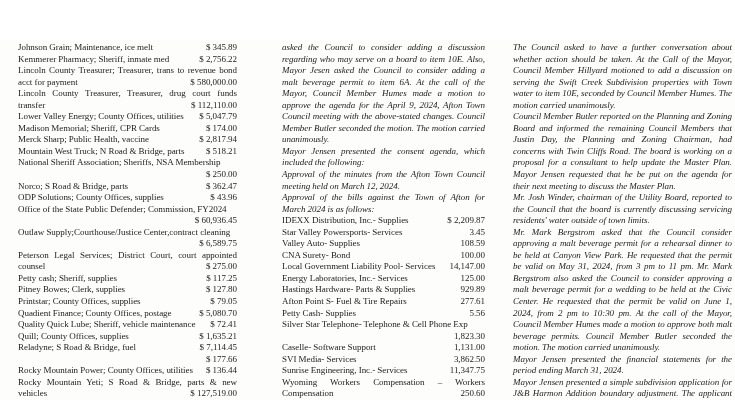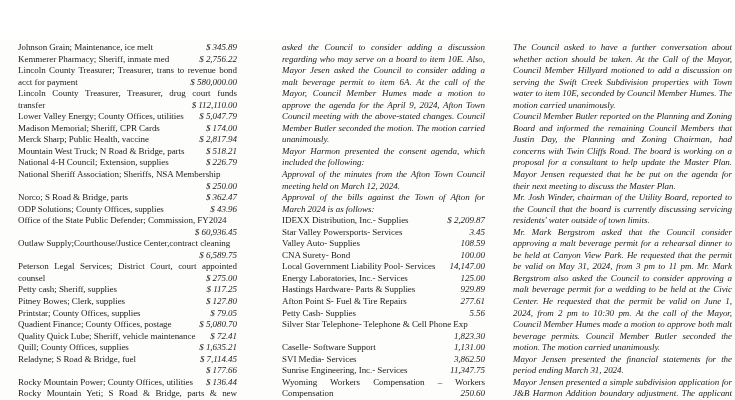--- a/index.html
+++ b/index.html
@@ -17,36 +17,35 @@
     line-height:11.55px;
     letter-spacing:-0.05px;
     margin-top:40px;
   }
   .col{flex:none;}
   .col-left{width:219px;margin-right:45px;}
   .col-mid{width:203px;margin-right:28px;}
   .col-right{width:219px;}
   .para{text-align:justify;text-justify:inter-word;font-style:italic;}
   .entry{display:flow-root;text-align:justify;text-justify:inter-word;}
-  .entry .amt{float:right;white-space:nowrap;font-style:italic;}
+  .entry .amt{float:right;white-space:nowrap;}
 </style>
 </head>
 <body>
 
 <div class="page">
   <div class="col col-left" id="col-left">
       <div class="entry"><span class="txt">Johnson Grain; Maintenance, ice melt</span><span class="amt">$ 345.89</span></div>
       <div class="entry"><span class="txt">Kemmerer Pharmacy; Sheriff, inmate med</span><span class="amt">$ 2,756.22</span></div>
       <div class="entry"><span class="txt">Lincoln County Treasurer; Treasurer, trans to revenue bond acct for payment</span><span class="amt">$ 580,000.00</span></div>
       <div class="entry"><span class="txt">Lincoln County Treasurer, Treasurer, drug court funds transfer</span><span class="amt">$ 112,110.00</span></div>
       <div class="entry"><span class="txt">Lower Valley Energy; County Offices, utilities</span><span class="amt">$ 5,047.79</span></div>
       <div class="entry"><span class="txt">Madison Memorial; Sheriff, CPR Cards</span><span class="amt">$ 174.00</span></div>
       <div class="entry"><span class="txt">Merck Sharp; Public Health, vaccine</span><span class="amt">$ 2,817.94</span></div>
       <div class="entry"><span class="txt">Mountain West Truck; N Road &amp; Bridge, parts</span><span class="amt">$ 518.21</span></div>
-      <div class="entry"><span class="txt">National 4-H Council; Extension, supplies</span><span class="amt">$ 226.79</span></div>
       <div class="entry"><span class="txt">National Sheriff Association; Sheriffs, NSA Membership</span><span class="amt">$ 250.00</span></div>
       <div class="entry"><span class="txt">Norco; S Road &amp; Bridge, parts</span><span class="amt">$ 362.47</span></div>
       <div class="entry"><span class="txt">ODP Solutions; County Offices, supplies</span><span class="amt">$ 43.96</span></div>
       <div class="entry"><span class="txt">Office of the State Public Defender; Commission, FY2024</span><span class="amt">$ 60,936.45</span></div>
       <div class="entry"><span class="txt">Outlaw Supply;Courthouse/Justice Center,contract cleaning</span><span class="amt">$ 6,589.75</span></div>
       <div class="entry"><span class="txt">Peterson Legal Services; District Court, court appointed counsel</span><span class="amt">$ 275.00</span></div>
       <div class="entry"><span class="txt">Petty cash; Sheriff, supplies</span><span class="amt">$ 117.25</span></div>
       <div class="entry"><span class="txt">Pitney Bowes; Clerk, supplies</span><span class="amt">$ 127.80</span></div>
       <div class="entry"><span class="txt">Printstar; County Offices, supplies</span><span class="amt">$ 79.05</span></div>
       <div class="entry"><span class="txt">Quadient Finance; County Offices, postage</span><span class="amt">$ 5,080.70</span></div>
@@ -55,21 +54,21 @@
       <div class="entry"><span class="txt">Reladyne; S Road &amp; Bridge, fuel</span><span class="amt">$ 7,114.45</span></div>
       <div class="entry"><span class="amt">$ 177.66</span></div>
       <div class="entry"><span class="txt">Rocky Mountain Power; County Offices, utilities</span><span class="amt">$ 136.44</span></div>
       <div class="entry"><span class="txt">Rocky Mountain Yeti; S Road &amp; Bridge, parts &amp; new vehicles</span><span class="amt">$ 127,519.00</span></div>
       <div class="entry"><span class="txt">Salt River Motors; Assessor, vehicle maintenance</span><span class="amt">$ 490.83</span></div>
       <div class="entry"><span class="txt">Sanderson Law; Sheriff, drug court</span><span class="amt">$ 170.00</span></div>
       <div class="entry"><span class="txt">Sanofi Pasteur; Public Health, vaccine</span><span class="amt">$ 1,012.60</span></div>
     </div>
   <div class="col col-mid" id="col-mid">
       <div class="para">asked the Council to consider adding a discussion regarding who may serve on a board to item 10E. Also, Mayor Jesen asked the Council to consider adding a malt beverage permit to item 6A. At the call of the Mayor, Council Member Humes made a motion to approve the agenda for the April 9, 2024, Afton Town Council meeting with the above-stated changes. Council Member Butler seconded the motion. The motion carried unanimously.</div>
-      <div class="para">Mayor Harmon presented the consent agenda, which included the following:</div>
+      <div class="para">Mayor Jensen presented the consent agenda, which included the following:</div>
       <div class="para">Approval of the minutes from the Afton Town Council meeting held on March 12, 2024.</div>
       <div class="para">Approval of the bills against the Town of Afton for March 2024 is as follows:</div>
       <div class="entry"><span class="txt">IDEXX Distribution, Inc.- Supplies</span><span class="amt">$  2,209.87</span></div>
       <div class="entry"><span class="txt">Star Valley Powersports- Services</span><span class="amt">3.45</span></div>
       <div class="entry"><span class="txt">Valley Auto- Supplies</span><span class="amt">108.59</span></div>
       <div class="entry"><span class="txt">CNA Surety- Bond</span><span class="amt">100.00</span></div>
       <div class="entry"><span class="txt">Local Government Liability Pool- Services</span><span class="amt">14,147.00</span></div>
       <div class="entry"><span class="txt">Energy Laboratories, Inc.- Services</span><span class="amt">125.00</span></div>
       <div class="entry"><span class="txt">Hastings Hardware- Parts &amp; Supplies</span><span class="amt">929.89</span></div>
       <div class="entry"><span class="txt">Afton Point S- Fuel &amp; Tire Repairs</span><span class="amt">277.61</span></div>

